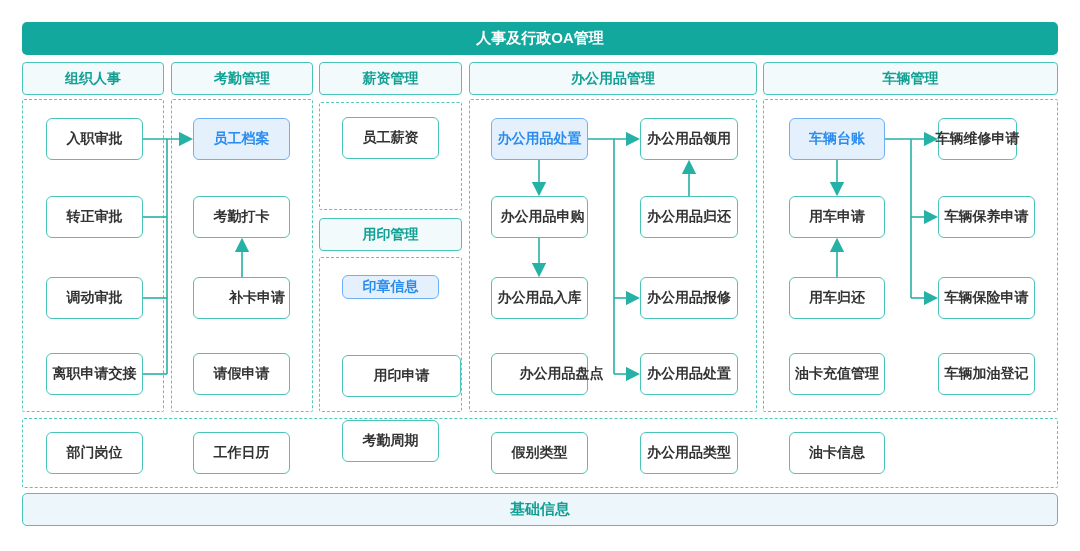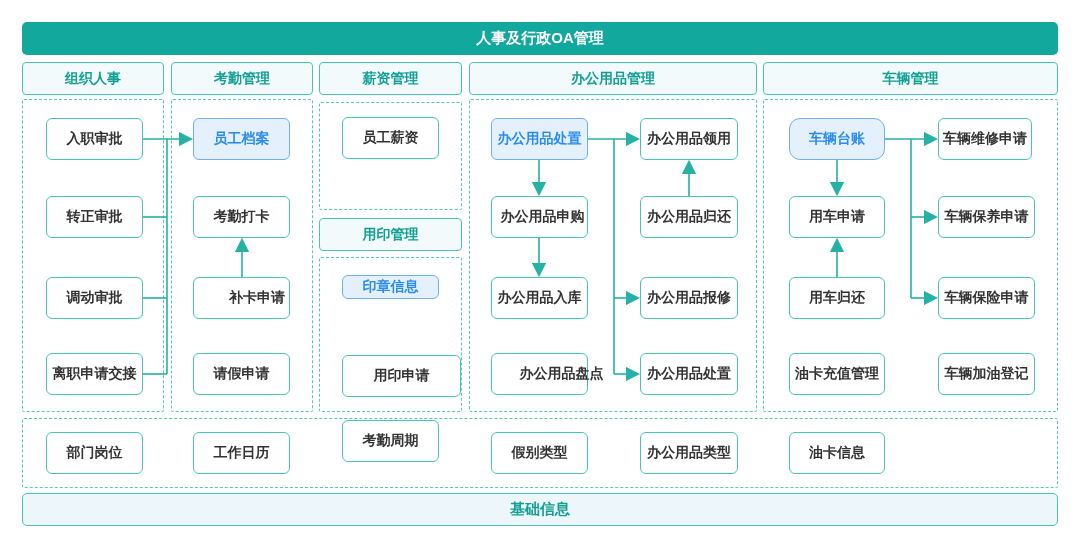--- a/index.html
+++ b/index.html
@@ -105,25 +105,25 @@
       <div class="node blue" style="left: 342px; top: 275px; width: 97px; height: 24px;">印章信息</div>
       <div class="node" style="left: 342px; top: 355px; width: 119px; height: 42px;">用印申请</div>
       <div class="node blue" style="left: 491px; top: 118px; width: 97px; height: 42px;">办公用品处置</div>
       <div class="node" style="left: 491px; top: 196px; width: 97px; height: 42px; padding-left: 6px;">办公用品申购</div>
       <div class="node" style="left: 491px; top: 277px; width: 97px; height: 42px;">办公用品入库</div>
       <div class="node" style="left: 491px; top: 353px; width: 97px; height: 42px; padding-left: 44px;">办公用品盘点</div>
       <div class="node" style="left: 640px; top: 118px; width: 98px; height: 42px;">办公用品领用</div>
       <div class="node" style="left: 640px; top: 196px; width: 98px; height: 42px;">办公用品归还</div>
       <div class="node" style="left: 640px; top: 277px; width: 98px; height: 42px;">办公用品报修</div>
       <div class="node" style="left: 640px; top: 353px; width: 98px; height: 42px;">办公用品处置</div>
-      <div class="node blue" style="left: 789px; top: 118px; width: 96px; height: 42px; border-radius: 11px;">车辆台账</div>
+      <div class="node blue" style="left: 789px; top: 118px; width: 96px; height: 42px;">车辆台账</div>
       <div class="node" style="left: 789px; top: 196px; width: 96px; height: 42px;">用车申请</div>
       <div class="node" style="left: 789px; top: 277px; width: 96px; height: 42px;">用车归还</div>
       <div class="node" style="left: 789px; top: 353px; width: 96px; height: 42px;">油卡充值管理</div>
-      <div class="node" style="left: 938px; top: 118px; width: 94px; height: 42px;">车辆维修申请</div>
+      <div class="node" style="left: 938px; top: 118px; width: 79px; height: 42px;">车辆维修申请</div>
       <div class="node" style="left: 938px; top: 196px; width: 97px; height: 42px;">车辆保养申请</div>
       <div class="node" style="left: 938px; top: 277px; width: 97px; height: 42px;">车辆保险申请</div>
       <div class="node" style="left: 938px; top: 353px; width: 97px; height: 42px;">车辆加油登记</div>
       <div class="node" style="left: 46px; top: 432px; width: 97px; height: 42px;">部门岗位</div>
       <div class="node" style="left: 193px; top: 432px; width: 97px; height: 42px;">工作日历</div>
       <div class="node" style="left: 342px; top: 420px; width: 97px; height: 42px;">考勤周期</div>
       <div class="node" style="left: 491px; top: 432px; width: 97px; height: 42px;">假别类型</div>
       <div class="node" style="left: 640px; top: 432px; width: 98px; height: 42px;">办公用品类型</div>
       <div class="node" style="left: 789px; top: 432px; width: 96px; height: 42px;">油卡信息</div>
     </div>

